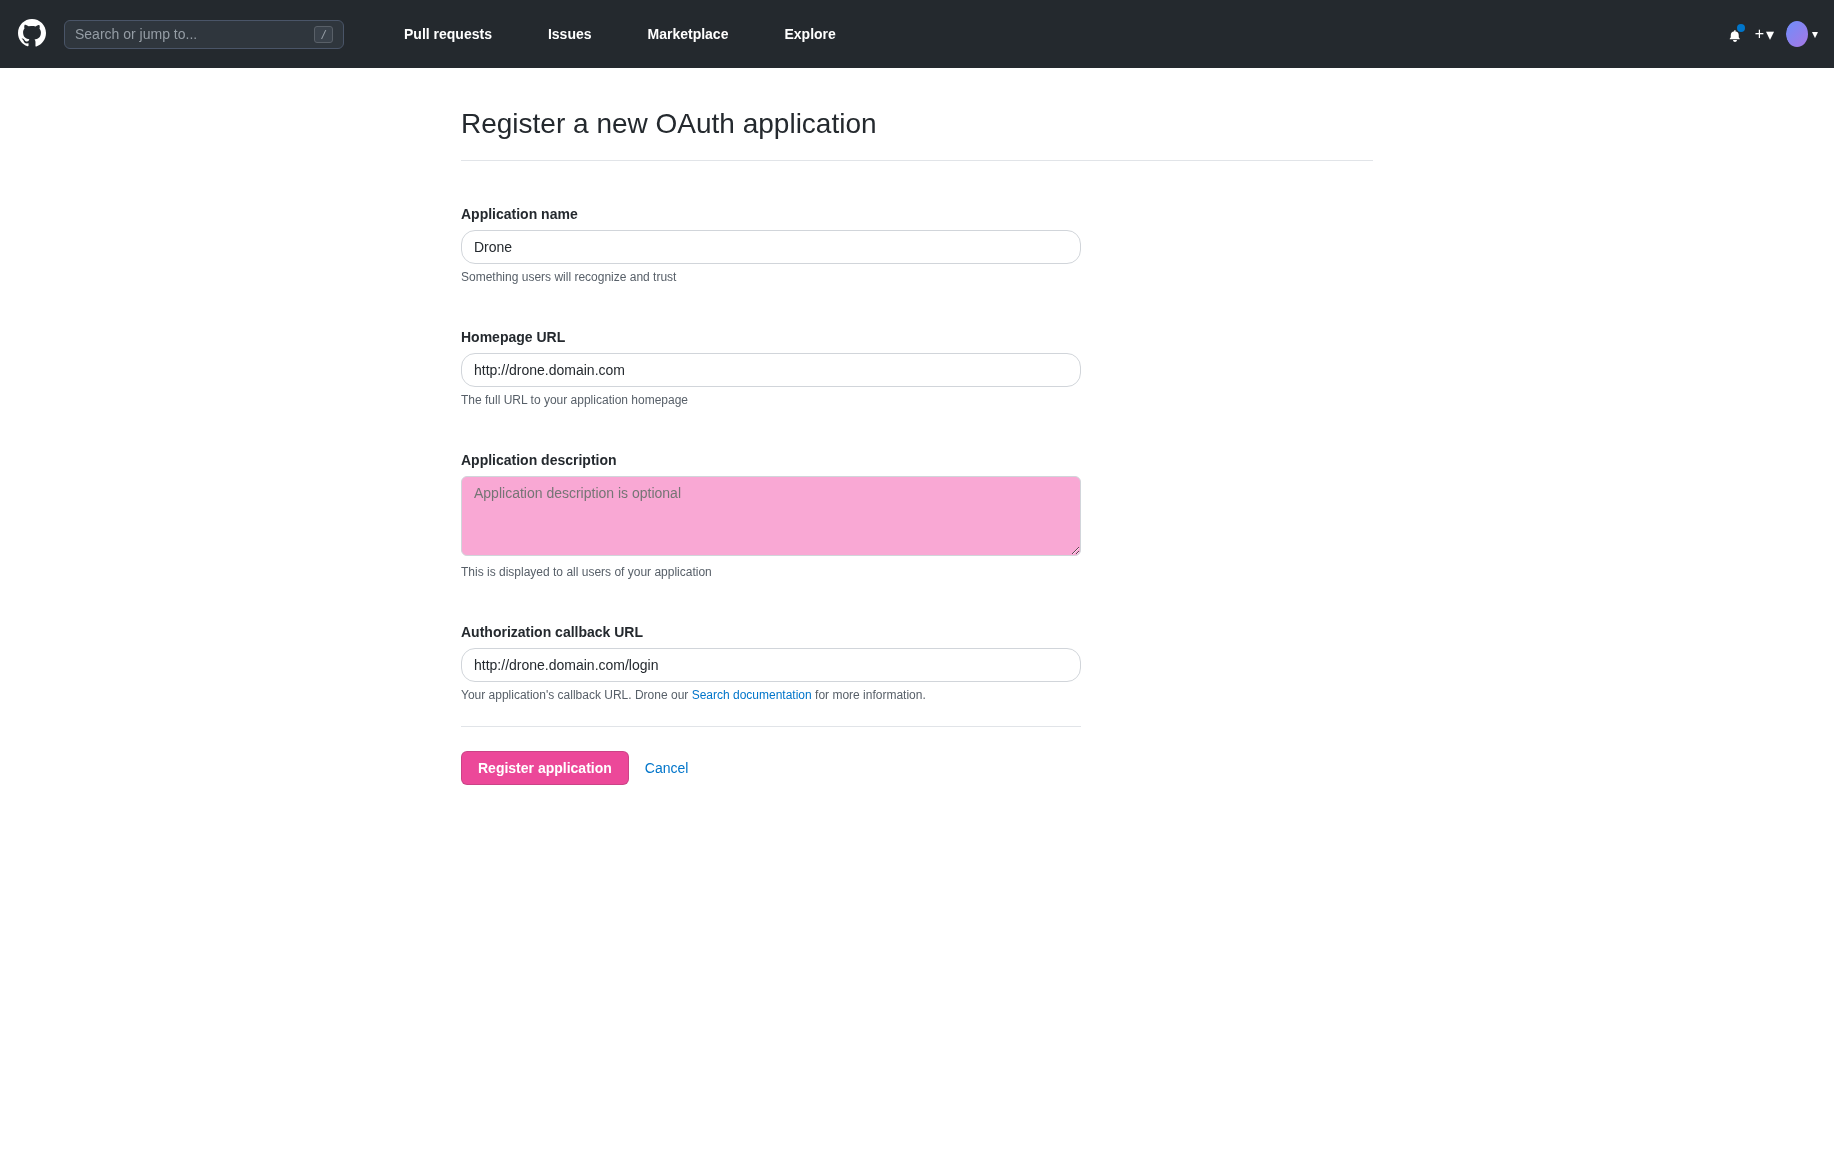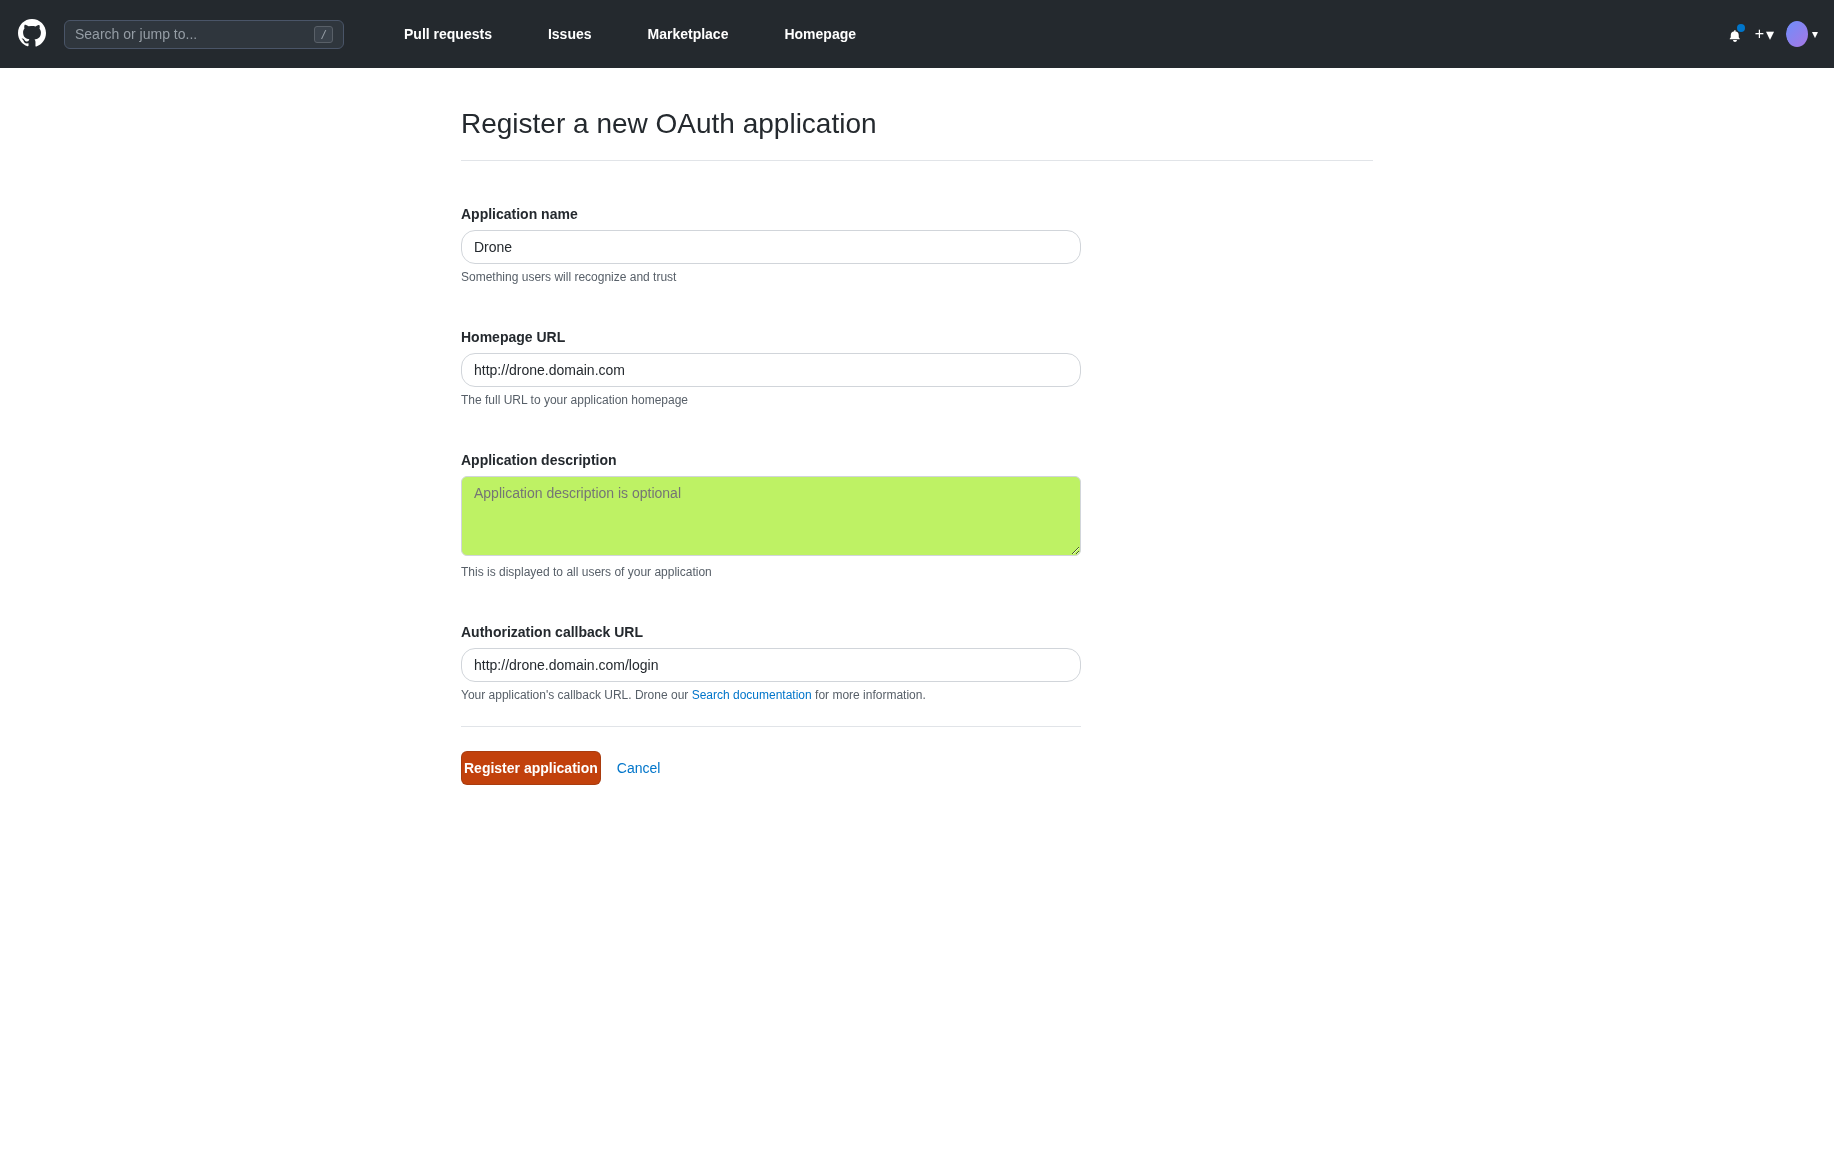--- a/index.html
+++ b/index.html
@@ -177,21 +177,21 @@
       outline: none;
       font-family: inherit;
     }
 
     .form-textarea {
       width: 100%;
       padding: 8px 12px;
       font-size: 14px;
       border: 1px solid #d1d5da;
       border-radius: 6px;
-      background: #bef264;
+      background: #f9a8d4;
       color: #24292e;
       outline: none;
       font-family: inherit;
       resize: vertical;
       min-height: 80px;
     }
 
     .form-help {
       font-size: 12px;
       color: #586069;
@@ -209,25 +209,25 @@
       margin: 24px 0;
     }
 
     .form-actions {
       display: flex;
       align-items: center;
       gap: 16px;
     }
 
     .btn-register {
-      background: #c2410c;
+      background: #ec4899;
       color: #ffffff;
       border: 1px solid rgba(27,31,35,0.15);
       border-radius: 6px;
-      padding: 8px 2px;
+      padding: 8px 16px;
       font-size: 14px;
       font-weight: 600;
       cursor: pointer;
       font-family: inherit;
     }
 
     .btn-cancel {
       background: none;
       border: none;
       color: #0075ca;
@@ -250,21 +250,21 @@
 
   <div class="header-search">
     <span>Search or jump to...</span>
     <kbd class="search-kbd">/</kbd>
   </div>
 
   <nav class="header-nav">
     <a>Pull requests</a>
     <a>Issues</a>
     <a>Marketplace</a>
-    <a>Homepage</a>
+    <a>Explore</a>
   </nav>
 
   <div class="header-actions">
     <button class="header-icon-btn">
       <svg width="16" height="16" viewBox="0 0 16 16" fill="white">
         <path d="M8 16a2 2 0 001.985-1.75c.017-.137-.097-.25-.235-.25h-3.5c-.138 0-.252.113-.235.25A2 2 0 008 16zm.75-11.25a.75.75 0 00-1.5 0v.557a4.25 4.25 0 00-3.5 4.193v1.75l-1 1.5v.5h10v-.5l-1-1.5v-1.75a4.25 4.25 0 00-3.5-4.193V4.75z"></path>
       </svg>
       <span class="notification-dot"></span>
     </button>
 

